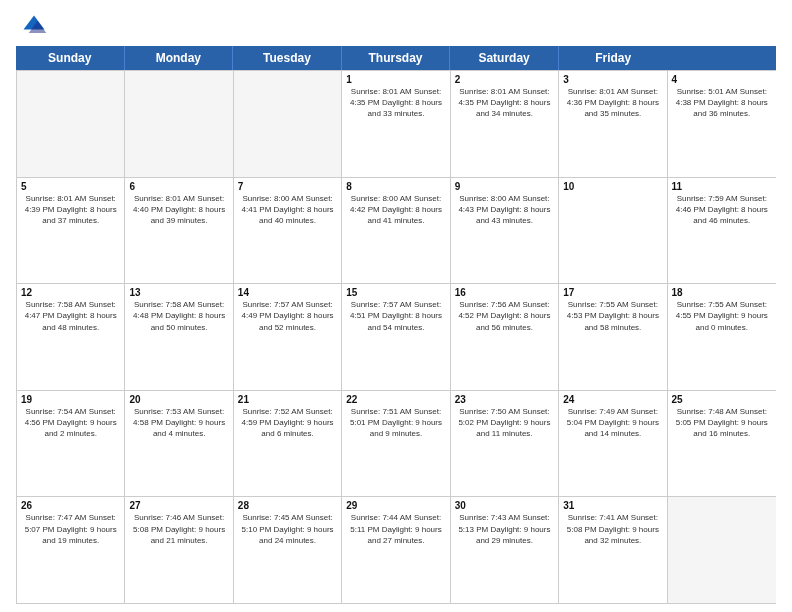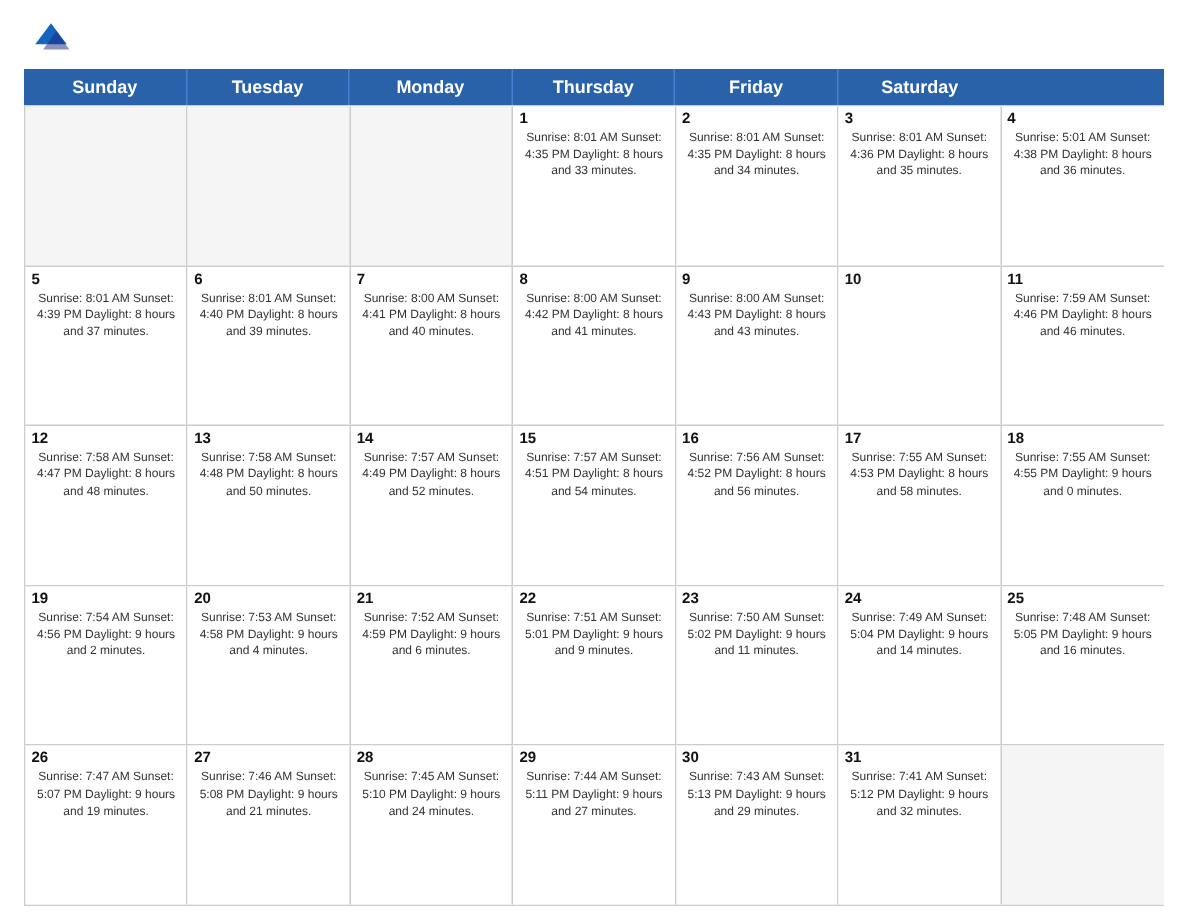--- a/index.html
+++ b/index.html
@@ -142,25 +142,25 @@
     </div>
     <div class="title-block">
       <div class="month-title"></div>
       <div class="subtitle"></div>
     </div>
   </div>
 
   <div class="calendar">
     <div class="day-headers">
         <div class="day-header">Sunday</div>
+        <div class="day-header">Monday</div>
         <div class="day-header">Tuesday</div>
-        <div class="day-header">Monday</div>
         <div class="day-header">Thursday</div>
+        <div class="day-header">Saturday</div>
         <div class="day-header">Friday</div>
-        <div class="day-header">Saturday</div>
       </div>
     <div class="weeks">
         <div class="week-row">
           <div class="day-cell empty"></div>
           <div class="day-cell empty"></div>
           <div class="day-cell empty"></div>
           <div class="day-cell">
             <div class="day-number">1</div>
             <div class="day-info">Sunrise: 8:01 AM
 Sunset: 4:35 PM
@@ -341,20 +341,20 @@
           </div>
           <div class="day-cell">
             <div class="day-number">30</div>
             <div class="day-info">Sunrise: 7:43 AM
 Sunset: 5:13 PM
 Daylight: 9 hours and 29 minutes.</div>
           </div>
           <div class="day-cell">
             <div class="day-number">31</div>
             <div class="day-info">Sunrise: 7:41 AM
-Sunset: 5:12 PM
+Sunset: 5:08 PM
 Daylight: 9 hours and 32 minutes.</div>
           </div>
           <div class="day-cell empty"></div>
         </div>
       </div>
   </div>
 </div>
 
 </body></html>

